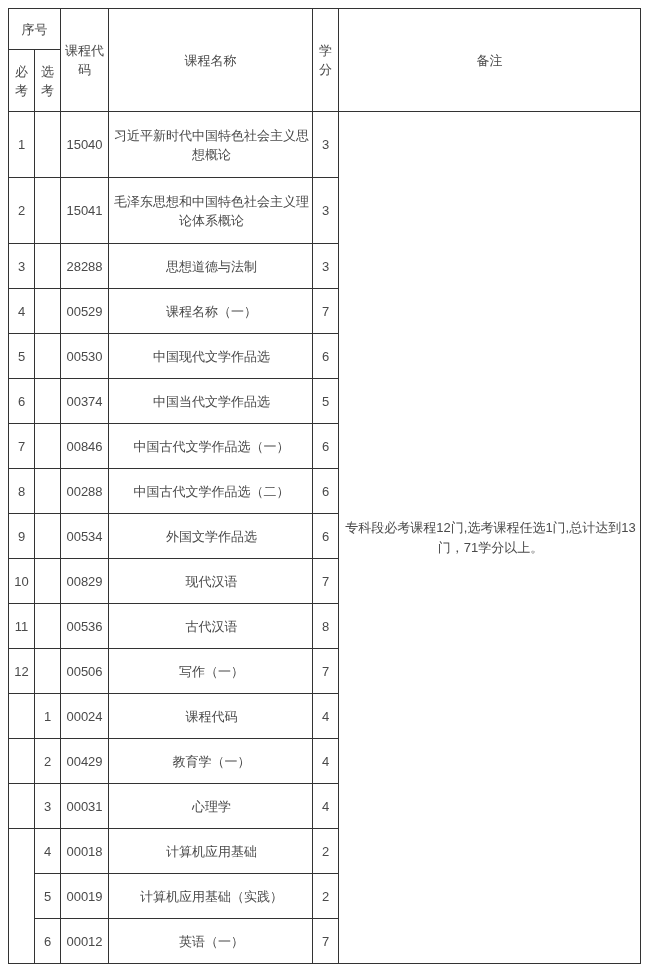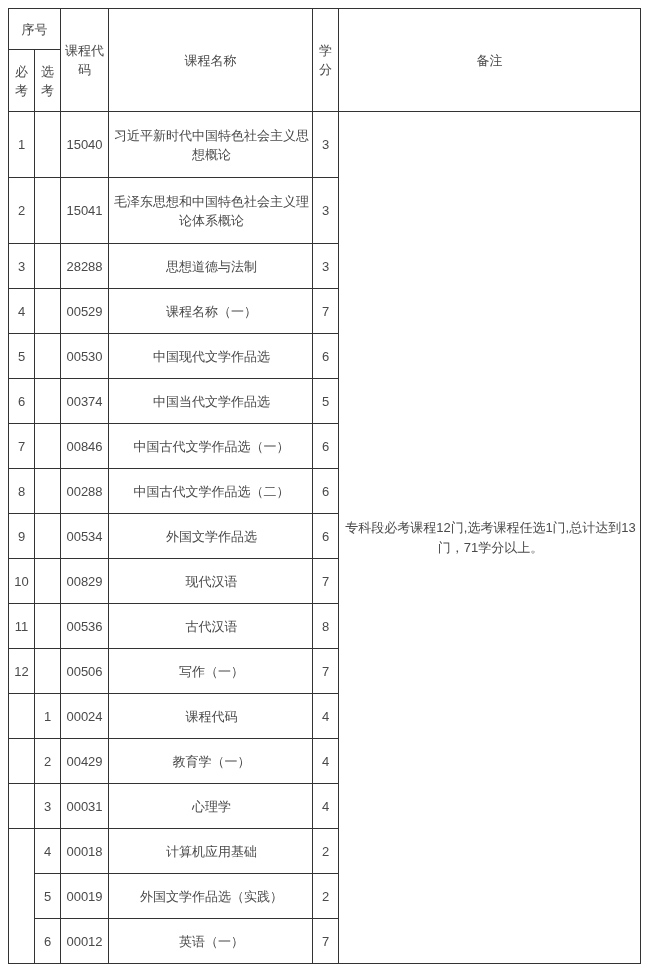--- a/index.html
+++ b/index.html
@@ -189,21 +189,21 @@
       <tr class="row-std">
         <td rowspan="3"></td>
         <td>4</td>
         <td>00018</td>
         <td class="name-cell">计算机应用基础</td>
         <td>2</td>
       </tr>
       <tr class="row-std">
         <td>5</td>
         <td>00019</td>
-        <td class="name-cell">外国文学作品选（实践）</td>
+        <td class="name-cell">计算机应用基础（实践）</td>
         <td>2</td>
       </tr>
       <tr class="row-std">
         <td>6</td>
         <td>00012</td>
         <td class="name-cell">英语（一）</td>
         <td>7</td>
       </tr>
     </tbody>
   </table>

